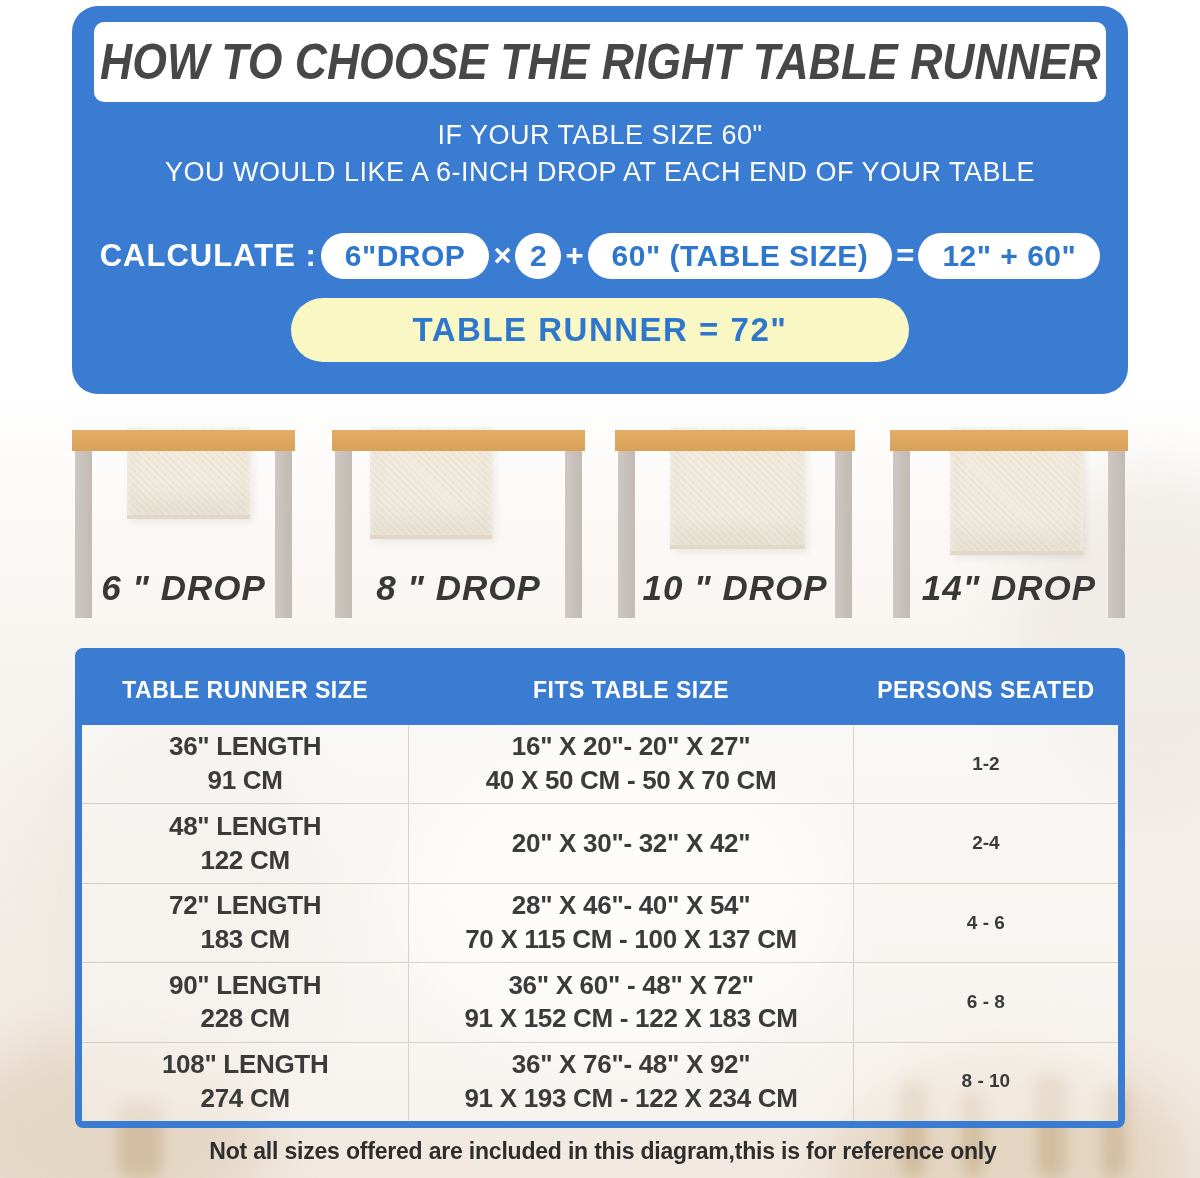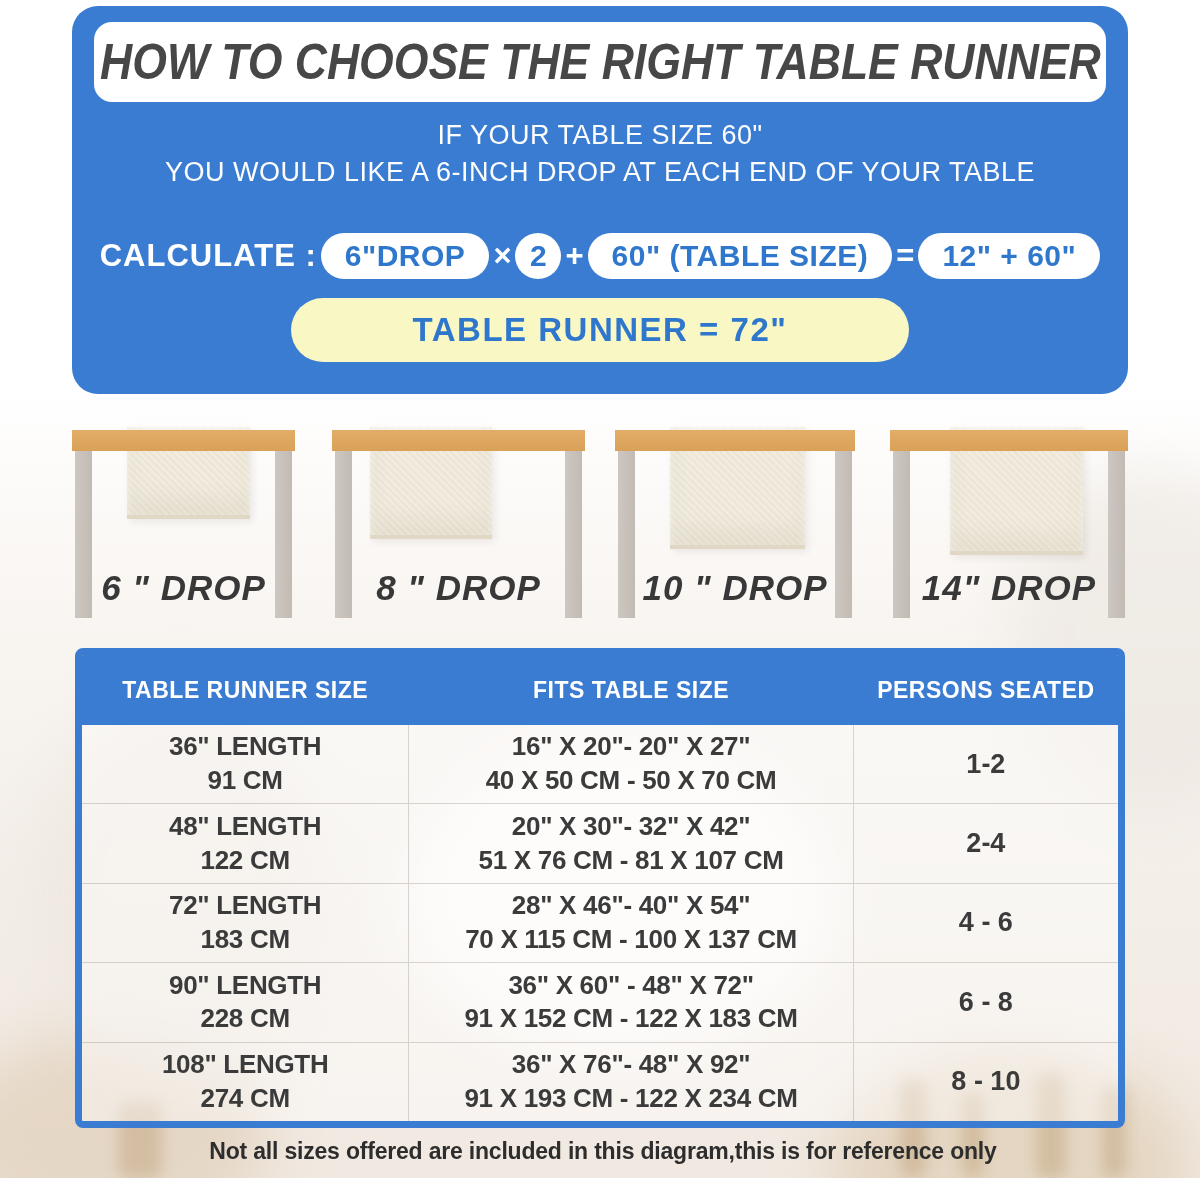--- a/index.html
+++ b/index.html
@@ -21,21 +21,21 @@
   .chair1 { left: 900px; top: 1080px; width: 26px; height: 98px; }
   .chair2 { left: 962px; top: 1092px; width: 22px; height: 86px; }
   .chair3 { left: 1036px; top: 1074px; width: 30px; height: 104px; }
   .chair4 { left: 1102px; top: 1086px; width: 24px; height: 92px; }
   .chair5 { left: 118px; top: 1102px; width: 44px; height: 76px; }
 
   
   .header-panel { position: absolute; left: 72px; top: 6px; width: 1056px; height: 388px;
     background: #3b7cd3; border-radius: 26px; }
   .title-banner { position: absolute; left: 22px; top: 16px; width: 1012px; height: 80px;
-    background: #ffffff; border-radius: 18px; display: flex; align-items: center; justify-content: center; }
+    background: #ffffff; border-radius: 10px; display: flex; align-items: center; justify-content: center; }
   .title-banner h1 { font-size: 45px; font-weight: bold; font-style: italic; color: #474747;
     letter-spacing: 0px; transform: scaleY(1.1) scaleX(0.99); white-space: nowrap; }
   .sub { position: absolute; left: 0; width: 100%; text-align: center; color: #fdfdfd;
     font-size: 27px; letter-spacing: 0.5px; white-space: nowrap; }
   .sub1 { top: 114px; }
   .sub2 { top: 151px; }
 
   .calc-row { position: absolute; left: 0; top: 224px; width: 100%; height: 52px;
     display: flex; align-items: center; justify-content: center; gap: 4px; color: #ffffff; }
   .calc-label { font-size: 31px; font-weight: bold; letter-spacing: 1px; }
@@ -73,21 +73,21 @@
     align-items: center; font-weight: bold; font-size: 23px; letter-spacing: 0.5px; flex: none; }
   .th { text-align: center; }
   .col1 { width: 31.5%; } .col2 { width: 43%; } .col3 { width: 25.5%; }
   .tbody { flex: 1; display: flex; flex-direction: column; }
   .trow { flex: 1; display: flex; border-top: 1px solid rgba(125,115,105,.28); }
   .trow:first-child { border-top: none; }
   .cell { display: flex; flex-direction: column; justify-content: center; text-align: center;
     color: #3b3b3b; font-weight: bold; }
   .cell.col2 { border-left: 1px solid rgba(125,115,105,.28); border-right: 1px solid rgba(125,115,105,.28); }
   .cell .ln { font-size: 26px; line-height: 1.3; letter-spacing: -0.3px; white-space: nowrap; }
-  .cell.col3 .ln { font-size: 27px; letter-spacing: 0; }
+  .cell.col3 .ln { font-size: 19px; letter-spacing: 0; }
 
   .footnote { position: absolute; left: 0; top: 1138px; width: 100%; text-align: center;
     font-size: 23px; font-weight: bold; color: #2d2d2d; letter-spacing: -0.2px; padding-left: 6px; }
 </style>
 </head>
 <body>
 
 <div class="page">
 
   <div class="bg">
@@ -180,21 +180,20 @@
     </div>
   </div>
 
   <div class="trow">
     <div class="cell col1">
       <div class="ln ln-in">48" LENGTH</div>
             <div class="ln ln-cm">122 CM</div>
     </div>
     <div class="cell col2">
       <div class="ln ln-in">20" X 30"- 32" X 42"</div>
-            <div class="ln ln-cm">51 X 76 CM - 81 X 107 CM</div>
     </div>
     <div class="cell col3">
       <div class="ln ln-p">2-4</div>
     </div>
   </div>
 
   <div class="trow">
     <div class="cell col1">
       <div class="ln ln-in">72" LENGTH</div>
             <div class="ln ln-cm">183 CM</div>

